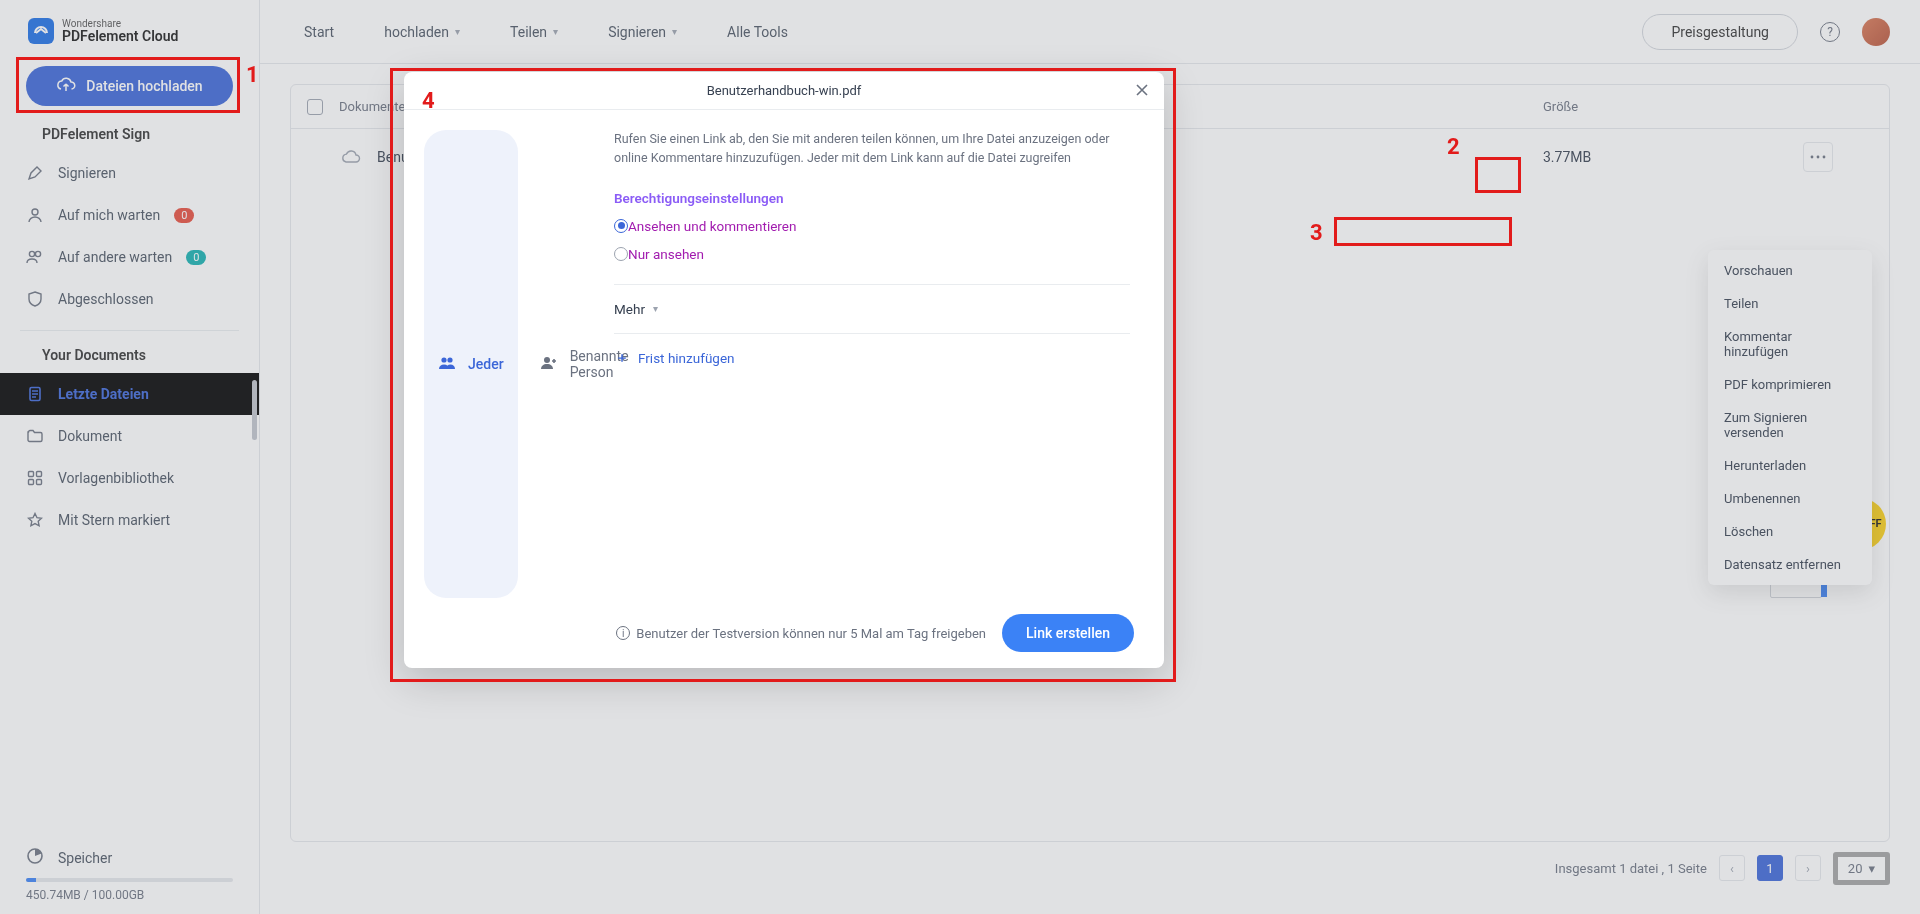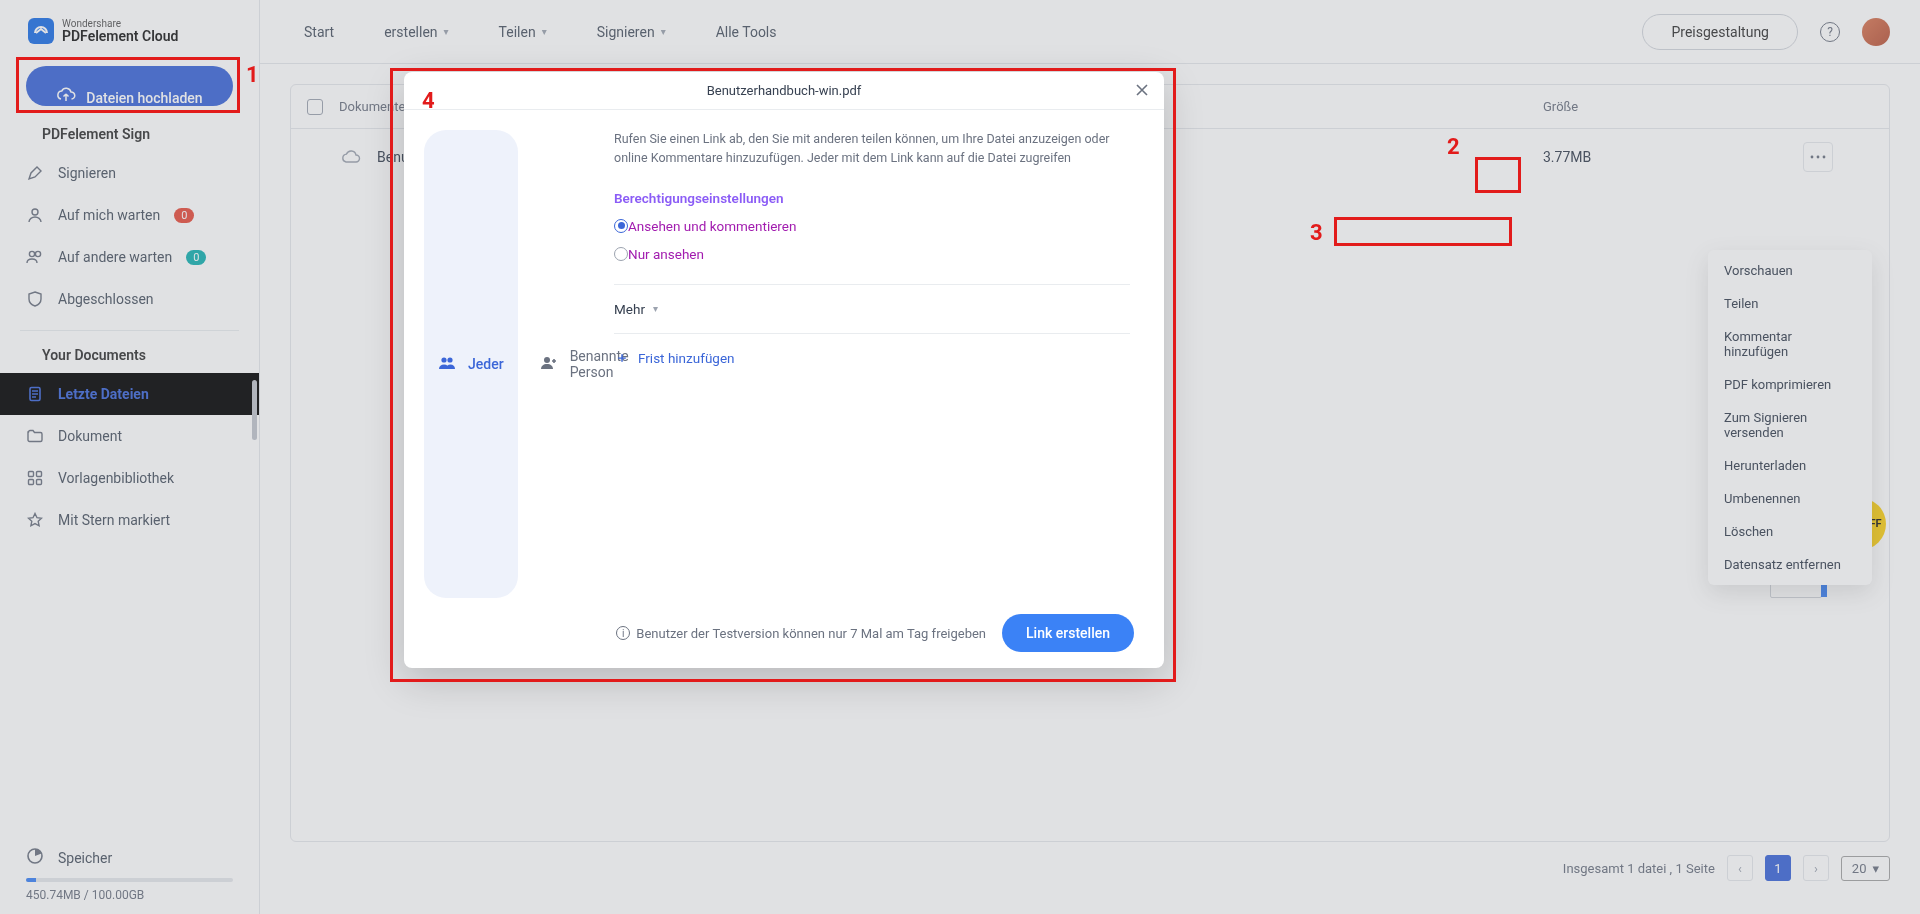--- a/index.html
+++ b/index.html
@@ -4,21 +4,21 @@
 <style>
 * { box-sizing: border-box; margin: 0; padding: 0; font-family: -apple-system, BlinkMacSystemFont, "Segoe UI", Roboto, sans-serif; }
 body { width: 1920px; height: 914px; overflow: hidden; background: #fff; position: relative; }
 .app { display: flex; width: 100%; height: 100%; }
 .sidebar { width: 260px; height: 100%; border-right: 1px solid #e5e7eb; display: flex; flex-direction: column; background: #fff; position: relative; }
 .logo { display: flex; align-items: center; gap: 8px; padding: 18px 28px 14px 28px; }
 .logo-icon { width: 26px; height: 26px; background: #1d6fe6; border-radius: 6px; display:flex; align-items:center; justify-content:center;}
 .logo-text { display:flex; flex-direction:column; line-height:1; color:#1a1a1a;}
 .logo-text .t1{font-size:10px; color:#555;}
 .logo-text .t2{font-size:14px; font-weight:600;}
-.upload-btn { margin: 8px 26px 14px 26px; background: #3b66d8; color: #fff; border: none; border-radius: 26px; height: 40px; display: flex; align-items: flex-end; justify-content: center; gap: 10px; font-size: 14px; font-weight: 500; cursor: pointer; }
+.upload-btn { margin: 8px 26px 14px 26px; background: #3b66d8; color: #fff; border: none; border-radius: 26px; height: 40px; display: flex; align-items: center; justify-content: center; gap: 10px; font-size: 14px; font-weight: 500; cursor: pointer; }
 .section-title { padding: 6px 26px 10px 42px; font-size: 14px; font-weight: 600; color: #333; }
 .navlist { display: flex; flex-direction: column; }
 .navitem { display: flex; align-items: center; gap: 14px; padding: 12px 26px; font-size: 14px; color: #4b5563; cursor: pointer; }
 .navitem.active { background: #000000; color: #3b66d8; font-weight: 700;}
 .navitem .ico { width: 18px; height: 18px; display:flex; align-items:center; justify-content:center; color:#6b7280;}
 .navitem.active .ico{color:#3b66d8;}
 .badge { background: #e74c3c; color:#fff; font-size:11px; padding:1px 7px; border-radius:10px;}
 .badge.teal{background:#14b1b1;}
 .divider{height:1px; background:#e9ecef; margin:10px 20px;}
 .spacer{flex:1;}
@@ -49,21 +49,21 @@
 .cloud-ico{width:18px; height:14px; color:#9ca3af;}
 .checkbox{width:16px; height:16px; border:1.5px solid #9ca3af; border-radius:3px;}
 .more-btn{width:30px; height:30px; border:1px solid #e5e7eb; border-radius:4px; display:flex; align-items:center; justify-content:center; cursor:pointer; background:#fff;}
 
 .context-menu{position:absolute; top:186px; right:48px; width:164px; background:#fff; border-radius:6px; box-shadow:0 8px 24px rgba(0,0,0,0.12); padding:4px 0; z-index:40;}
 .context-menu .mi{padding:9px 16px; font-size:13px; color:#374151; cursor:pointer;}
 
 .pager{height:52px; display:flex; align-items:center; justify-content:flex-end; gap:12px; font-size:13px; color:#6b7280;}
 .pgbtn{width:26px; height:26px; border:1px solid #e5e7eb; border-radius:3px; display:flex; align-items:center; justify-content:center; color:#9ca3af; cursor:pointer;}
 .pgbtn.active{background:#3b66d8; color:#fff; border-color:#3b66d8;}
-.pagesize{border:1px solid #a3a3a3; border-radius:3px; padding:4px 10px; display:flex; align-items:center; gap:6px;}
+.pagesize{border:5px solid #a3a3a3; border-radius:3px; padding:4px 10px; display:flex; align-items:center; gap:6px;}
 
 .promo{position:absolute; right:40px; top:440px; width:110px; height:110px; pointer-events:none;}
 .promo .box{position:absolute; left:0; top:20px; width:52px; height:74px; background:linear-gradient(#fff,#fff); border:1px solid #d1d5db; border-radius:2px;}
 .promo .box::after{content:''; position:absolute; right:-6px; top:0; width:6px; height:100%; background:#3b82f6;}
 .promo .badgeoff{position:absolute; right:-6px; top:-6px; width:52px; height:52px; background:#fcd116; border-radius:50%; display:flex; align-items:center; justify-content:center; font-size:11px; font-weight:700; color:#1a1a1a; text-align:center; line-height:1.1;}
 
 
 .scrim{position:absolute; inset:0; background:rgba(130,135,145,0.25); z-index:50;}
 .modal{position:absolute; left:404px; top:72px; width:760px; height:596px; background:#fff; border-radius:8px; z-index:60; box-shadow:0 12px 40px rgba(0,0,0,0.18); display:flex; flex-direction:column;}
 .mhead{height:38px; display:flex; align-items:center; justify-content:center; border-bottom:1px solid #e9ecef; position:relative; font-size:13px; color:#374151;}
@@ -214,21 +214,21 @@
     <div class="scroll-thumb"></div>
   </aside>
 
   <div class="main">
     <div class="topbar">
       <div class="tabs">
         <div class="tabitem">
             <span>Start</span>
           </div>
         <div class="tabitem">
-            <span>erstellen</span>
+            <span>hochladen</span>
             <span class="chev">▾</span>
           </div>
         <div class="tabitem">
             <span>Teilen</span>
             <span class="chev">▾</span>
           </div>
         <div class="tabitem">
             <span>Signieren</span>
             <span class="chev">▾</span>
           </div>
@@ -367,17 +367,17 @@
       <div class="mhr"></div>
       <div class="add-deadline">
         <span class="plus">＋</span>
         <span>Frist hinzufügen</span>
       </div>
     </div>
   </div>
   <div class="mfoot">
     <div class="trial-info">
       <span class="info-ico">i</span>
-      <span>Benutzer der Testversion können nur 7 Mal am Tag freigeben</span>
+      <span>Benutzer der Testversion können nur 5 Mal am Tag freigeben</span>
     </div>
     <button class="create-btn">Link erstellen</button>
   </div>
 </div>
 
 </body></html>

